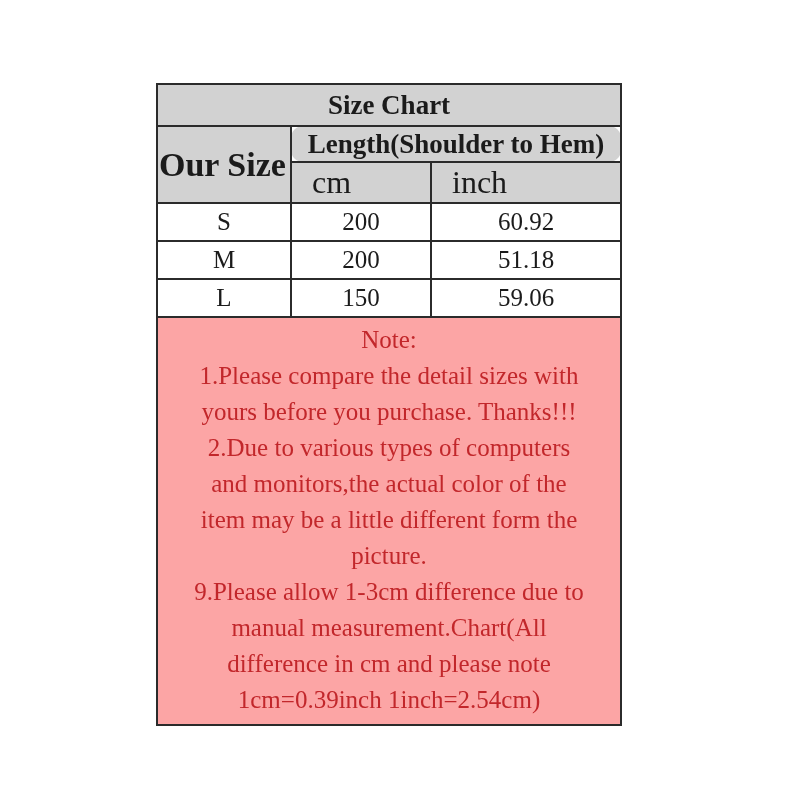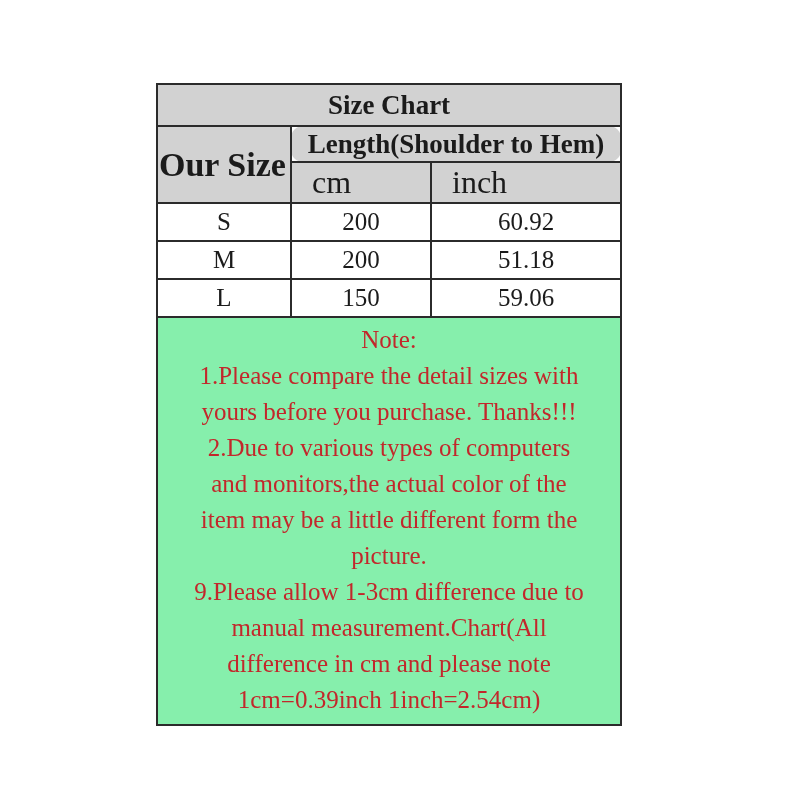--- a/index.html
+++ b/index.html
@@ -64,21 +64,21 @@
     padding-left: 20px;
   }
   tr.data-row { height: 38px; }
   tr.data-row td {
     background: #ffffff;
     text-align: center;
     vertical-align: middle;
     font-size: 25px;
   }
   td.note-cell {
-    background: #86efac;
+    background: #fca5a5;
     text-align: center;
     vertical-align: top;
     padding: 4px 2px 6px 2px;
     white-space: normal;
   }
   .note-line {
     font-size: 25px;
     line-height: 36px;
     text-align: center;
   }

